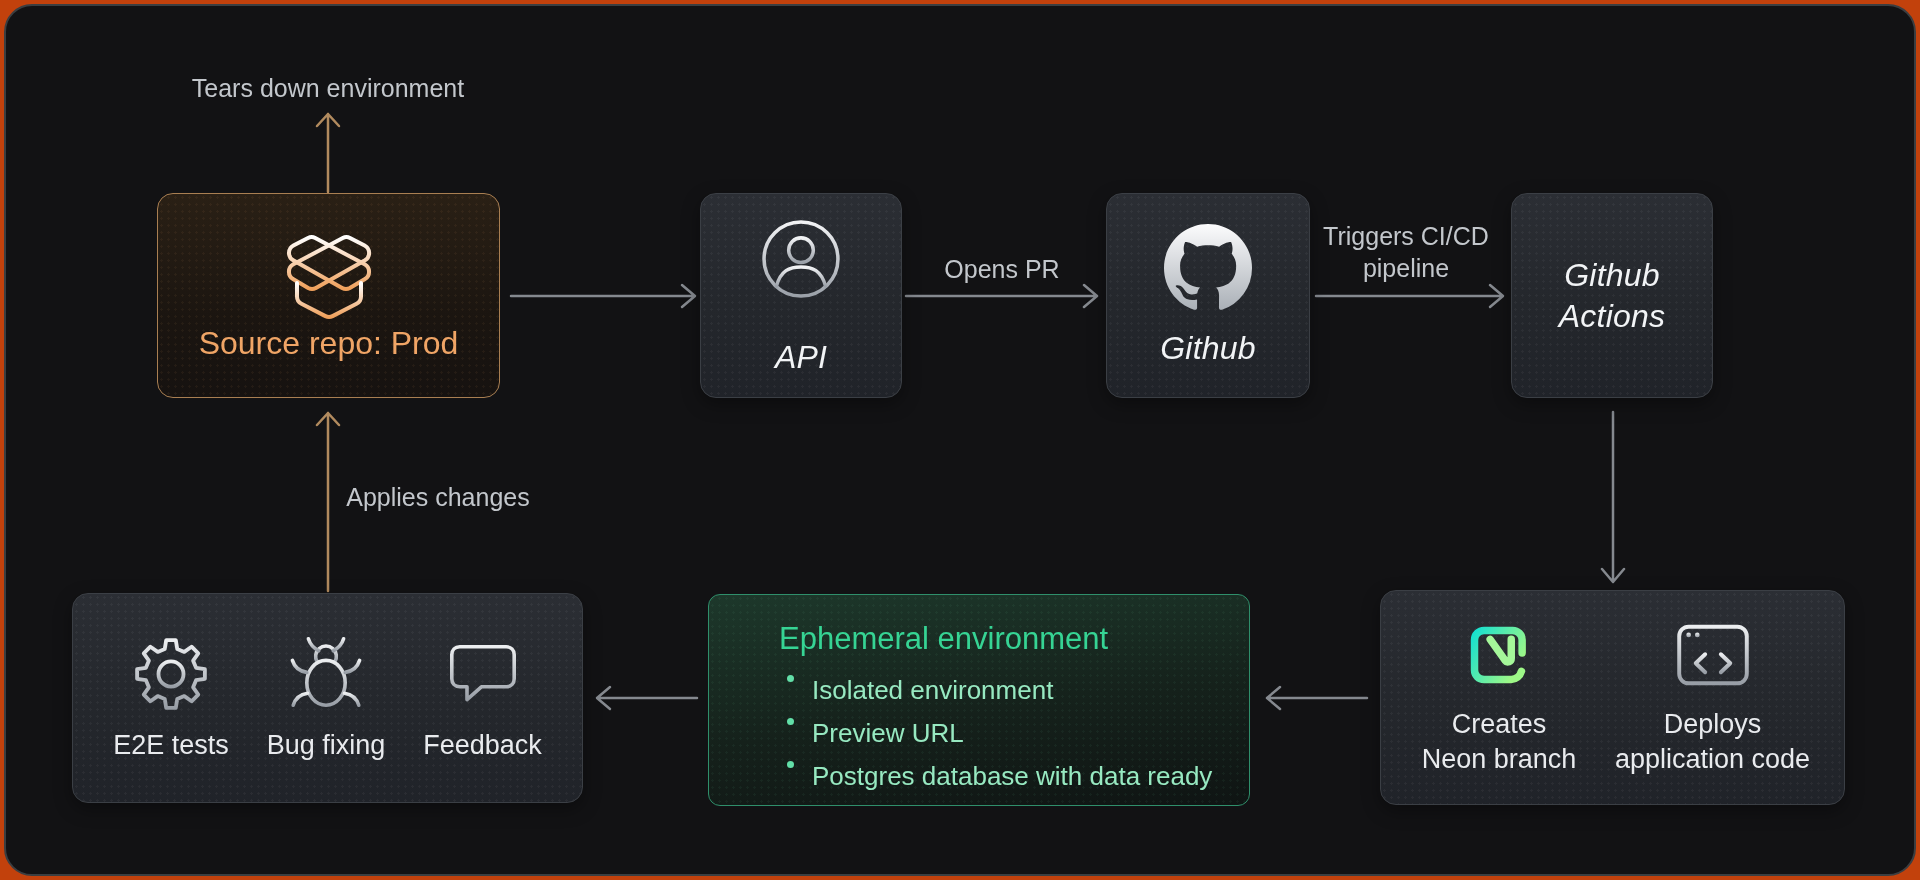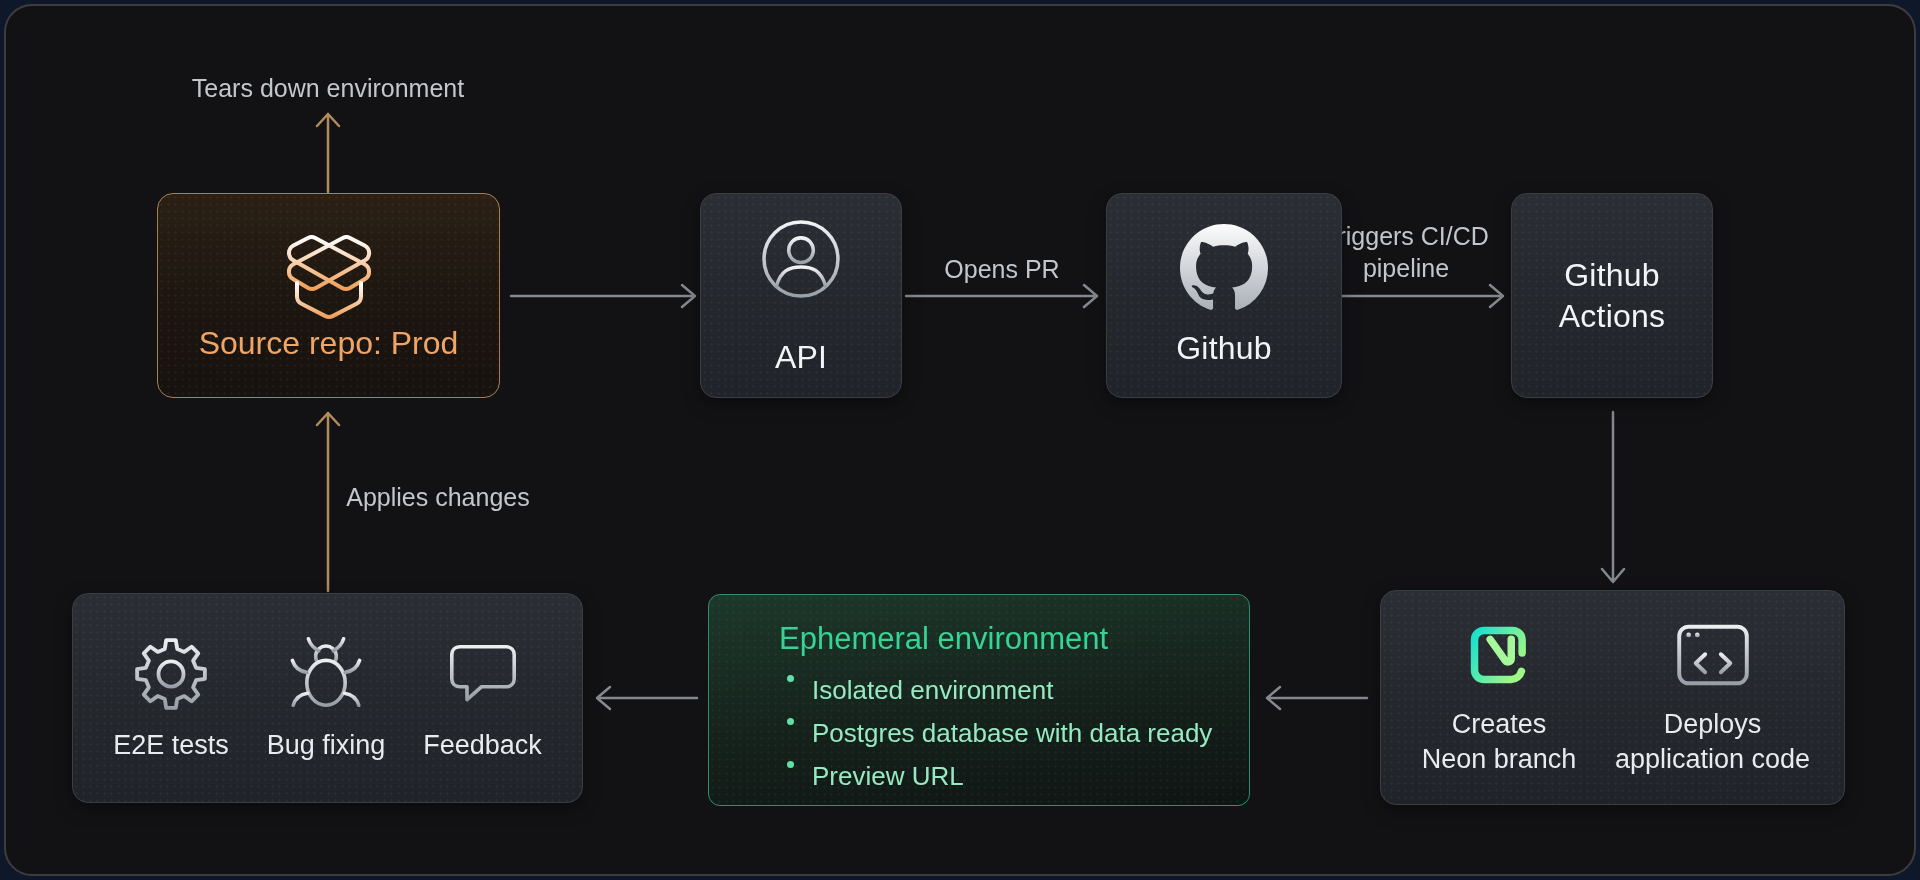--- a/index.html
+++ b/index.html
@@ -1,16 +1,16 @@
 <!DOCTYPE html>
 <html><head>
 <meta charset="utf-8">
 <style>
   html,body{margin:0;padding:0;background:#000;}
-  #stage{position:relative;width:1920px;height:880px;background:#0f172a;
+  #stage{position:relative;width:1920px;height:880px;background:#c2410c;
          font-family:"Liberation Sans",sans-serif;overflow:hidden;}
   .frame{position:absolute;inset:4px;border:2px solid #3b3e41;border-radius:28px;
          background:#121214;box-sizing:border-box;}
   svg.edges{position:absolute;left:0;top:0;width:1920px;height:880px;pointer-events:none;}
 
   .node{position:absolute;box-sizing:border-box;display:flex;flex-direction:column;
         align-items:center;justify-content:center;}
   .node-gray{
      background-image:radial-gradient(circle,rgba(255,255,255,.045) 1px,transparent 1.4px),
                       linear-gradient(180deg,#2b2e34 0%,#24272c 55%,#202329 100%);
@@ -22,21 +22,21 @@
                       linear-gradient(180deg,#2a2015 0%,#1b1510 60%,#161210 100%);
      background-size:7px 7px,100% 100%;
      border:1.5px solid #a97f52;border-radius:16px;}
   .node-green{
      background-image:radial-gradient(circle,rgba(120,230,180,.05) 1px,transparent 1.4px),
                       linear-gradient(173deg,#1d382b 0%,#15211b 55%,#0f1413 100%);
      background-size:7px 7px,100% 100%;
      border:1.5px solid #2f8f6b;border-radius:12px;
      align-items:flex-start;justify-content:flex-start;padding-left:44px;}
 
-  .node-label{font-size:32px;color:#f2f4f6;letter-spacing:.2px;text-align:center;}
+  .node-label{font-size:32px;color:#f2f4f6;letter-spacing:.2px;text-align:center;font-style:italic;}
   .amber-label{font-size:32px;color:#f0a566;}
   .wrap-label{line-height:41px;}
   .sub-label{font-size:27px;line-height:35px;color:#e9ebee;text-align:center;}
   .icon-wrap{display:flex;align-items:center;justify-content:center;}
   .icol{display:flex;flex-direction:column;align-items:center;}
 
   .edge-label{position:absolute;color:#c3c7cc;font-size:25px;transform:translate(-50%,-50%);
               white-space:nowrap;}
   .edge-label.block{white-space:normal;text-align:center;line-height:32px;}
 
@@ -111,21 +111,21 @@
           </linearGradient>
         </defs>
         <circle cx="50" cy="50" r="42"></circle>
         <circle cx="50" cy="40" r="14"></circle>
         <path d="M22,81 C27,63 37,59 50,59 C63,59 73,63 78,81"></path>
       </svg>
     </span>
     <div class="node-label">API</div>
   </div>
 
-  <div class="node node-gray" style="left:1106px;top:193px;width:236px;height:205px;gap:18px">
+  <div class="node node-gray" style="left:1106px;top:193px;width:204px;height:205px;gap:18px">
     <span class="icon-wrap">
       <svg width="88" height="88" viewBox="0 0 24 24">
         <defs>
           <linearGradient id="ghGrad" x1="0" y1="0" x2="0" y2="1">
             <stop offset="0" stop-color="#fcfcfd"></stop>
               <stop offset="1" stop-color="#aab0b7"></stop>
           </linearGradient>
         </defs>
         <path fill="url(#ghGrad)" d="M12 0C5.37 0 0 5.37 0 12c0 5.31 3.435 9.795 8.205 11.385.6.105.825-.255.825-.57 0-.285-.015-1.23-.015-2.235-3.015.555-3.795-.735-4.035-1.41-.135-.345-.72-1.41-1.23-1.695-.42-.225-1.02-.78-.015-.795.945-.015 1.62.87 1.845 1.23 1.08 1.815 2.805 1.305 3.495.99.105-.78.42-1.305.765-1.605-2.67-.3-5.46-1.335-5.46-5.925 0-1.305.465-2.385 1.23-3.225-.12-.3-.54-1.53.12-3.18 0 0 1.005-.315 3.3 1.23.96-.27 1.98-.405 3-.405s2.04.135 3 .405c2.295-1.56 3.3-1.23 3.3-1.23.66 1.65.24 2.88.12 3.18.765.84 1.23 1.905 1.23 3.225 0 4.605-2.805 5.625-5.475 5.925.435.375.81 1.095.81 2.22 0 1.605-.015 2.895-.015 3.3 0 .315.225.69.825.57A12.02 12.02 0 0 0 24 12c0-6.63-5.37-12-12-12z"></path>
       </svg>
@@ -194,25 +194,25 @@
 
   <div class="node node-green" style="left:708px;top:594px;width:542px;height:212px">
     <div class="eph-title">Ephemeral environment</div>
     <ul class="eph-list">
       <li>
         <span class="eph-dot"></span>
         <span>Isolated environment</span>
       </li>
       <li>
         <span class="eph-dot"></span>
-        <span>Postgres database with data ready</span>
+        <span>Preview URL</span>
       </li>
       <li>
         <span class="eph-dot"></span>
-        <span>Preview URL</span>
+        <span>Postgres database with data ready</span>
       </li>
     </ul>
   </div>
 
   <div class="node node-gray" style="left:1380px;top:590px;width:465px;height:215px;flex-direction:row;gap:26px;padding-left:14px">
     <div class="icol" style="gap:16px">
       <span class="icon-wrap" style="height:72px">
         <svg width="68" height="68" viewBox="0 0 100 100" fill="none" stroke-linecap="round" stroke-linejoin="round">
           <defs>
             <linearGradient id="neonGrad" x1="0" y1="0" x2="1" y2="0.6">

